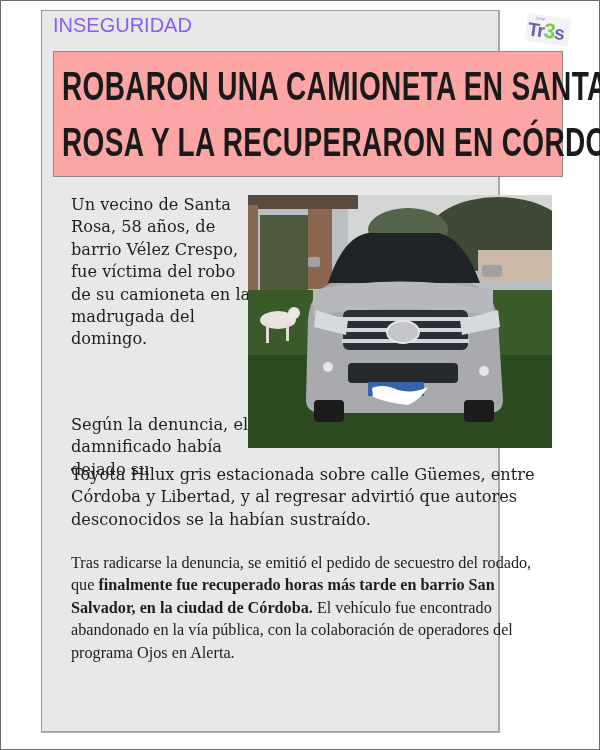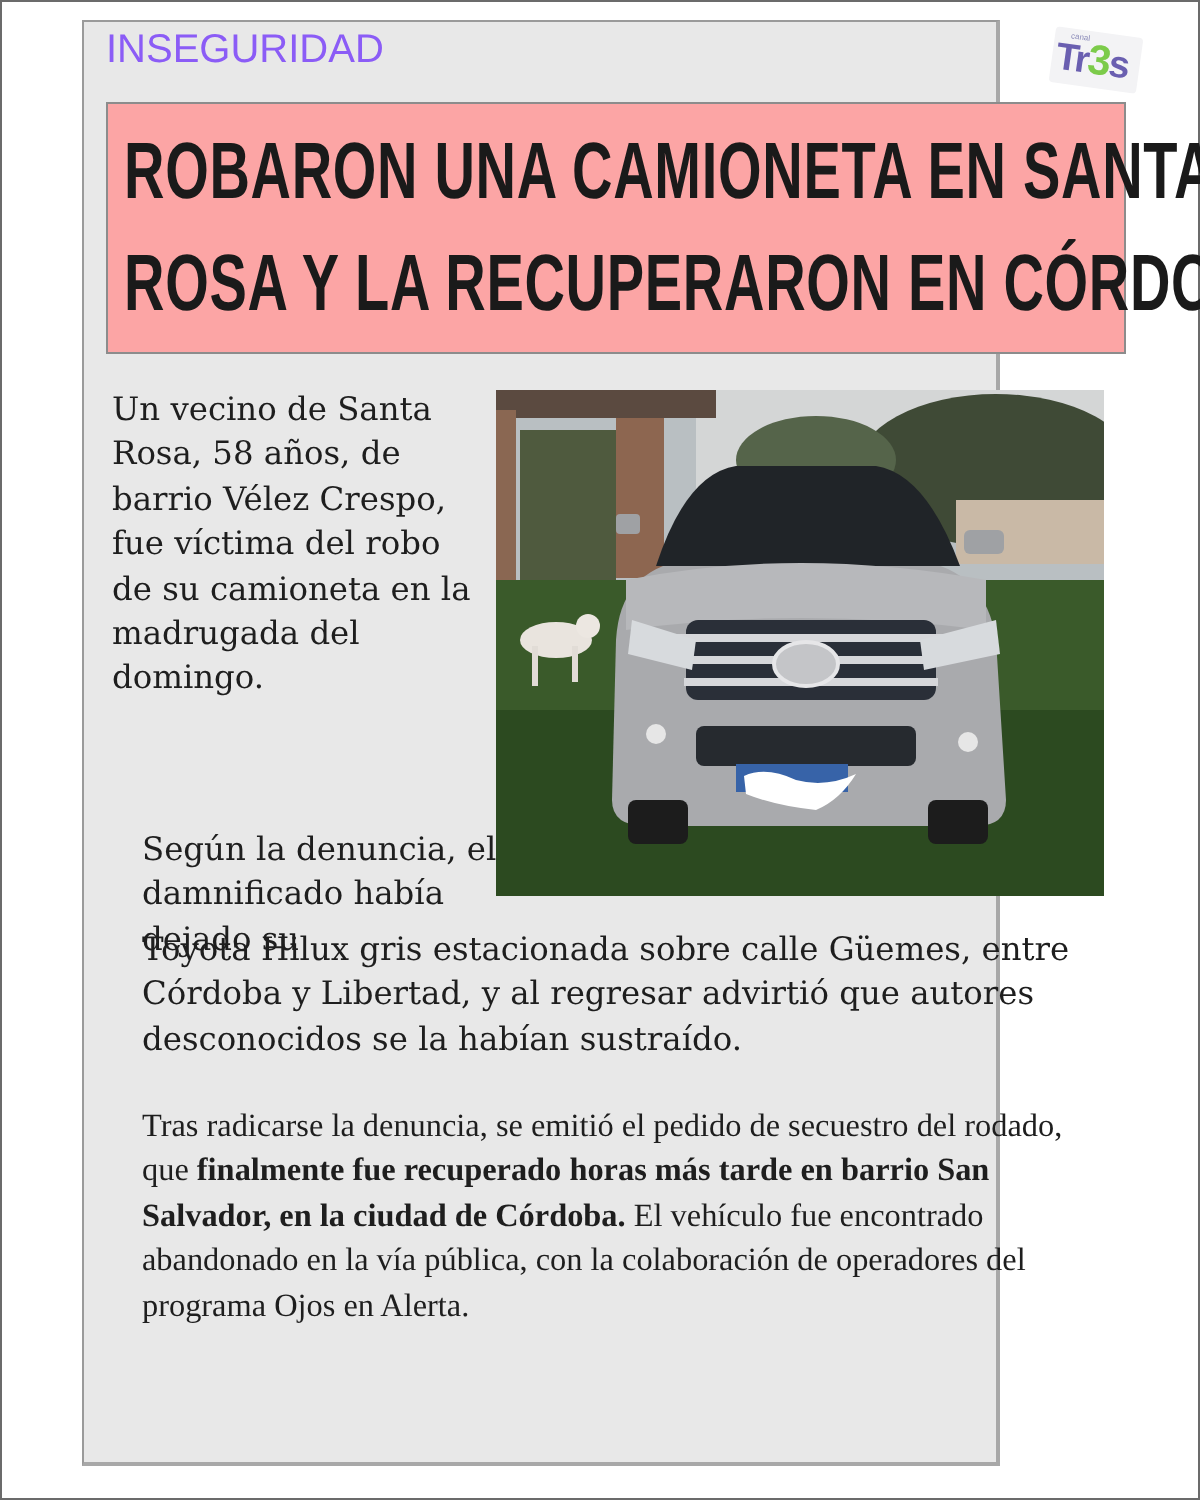--- a/index.html
+++ b/index.html
@@ -41,21 +41,21 @@
     .headline {
       position: absolute; left: 8px; top: 6px; width: 500px; margin: 0;
       font-family: "Liberation Sans", sans-serif; font-weight: bold; font-size: 40px;
       line-height: 56px; color: #1a1a1a; transform: scaleX(0.70); transform-origin: left top;
       white-space: nowrap; letter-spacing: 0.5px;
     }
     .body-text {
       font-family: "DejaVu Serif", serif; font-size: 16.2px; line-height: 22.4px; color: #1e1e1e;
       margin: 0; position: absolute;
     }
-    .p1 { left: 56px; top: 194px; width: 180px; }
+    .p1 { left: 71px; top: 194px; width: 180px; }
     .p2a { left: 71px; top: 414px; width: 180px; }
     .p2b { left: 71px; top: 464px; width: 480px; }
     .p3 { left: 71px; top: 552px; width: 470px; font-family: Liberation Serif, serif; }
     .body-text b { font-weight: bold; }
     .photo {
       position: absolute; left: 248px; top: 195px; width: 304px; height: 253px; overflow: hidden;
       background: #2f4a25;
     }
     .photo svg { display: block; }
   </style>

